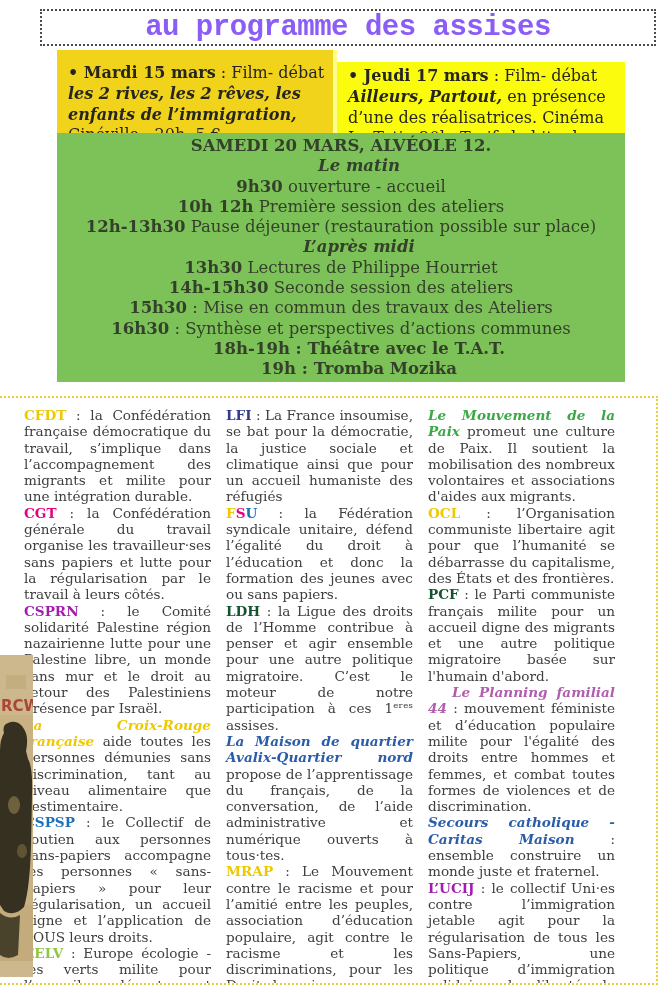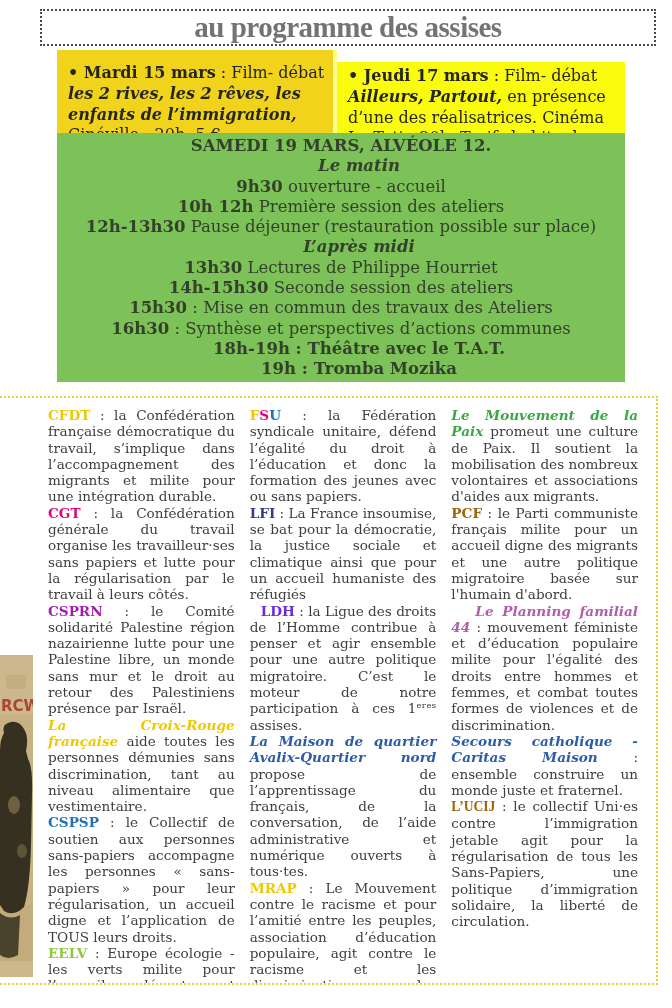--- a/index.html
+++ b/index.html
@@ -2,22 +2,22 @@
 <html><head>
 <meta charset="utf-8">
 <style>
   html,body{margin:0;padding:0;background:#ffffff;}
   .page{position:relative;width:672px;height:1008px;background:#ffffff;overflow:hidden;
         font-family:"DejaVu Serif", serif;}
 
   
   .title-box{position:absolute;left:40px;top:9px;width:616px;height:37px;box-sizing:border-box;
              border:2px dotted #4b4b4b;display:flex;align-items:center;justify-content:center;background:#fff;}
-  .title{margin:4px;font-family:Liberation Serif, serif;font-weight:bold;font-size:29px;
-         color:#737373;letter-spacing:-0.5px;}
+  .title{margin:4px;font-family:Liberation Mono, monospace;font-weight:bold;font-size:29px;
+         color:#8b5cf6;letter-spacing:-0.5px;}
 
   
   .events{position:absolute;left:57px;top:50px;width:568px;height:83px;display:flex;}
   .event{box-sizing:border-box;font-size:16px;line-height:1.3;color:#262621;padding:4px 8px 4px 11px;}
   .event-left{width:276px;background:#f2d31b;padding-top:13px;}
   .event-right{flex:1;background:#fbfb0e;margin-top:12px;}
   .event-divider{width:4px;background:#fdfc8e;}
   .b{font-weight:bold;}
   .i{font-style:italic;}
 
@@ -25,21 +25,21 @@
   .program{position:absolute;left:57px;top:133px;width:568px;height:249px;box-sizing:border-box;
            background:#7dc159;color:#33402a;text-align:center;font-size:16.5px;padding-top:3px;overflow:hidden;}
   .pline{line-height:20.3px;white-space:nowrap;}
   .pline.head{font-weight:bold;}
   .pline.sub{font-weight:bold;font-style:italic;padding-left:36px;}
   .pline.bold{font-weight:bold;padding-left:36px;}
 
   
   .orgs{position:absolute;left:0;top:396px;width:658px;height:589px;box-sizing:border-box;
         border-top:2px dotted #e8cf33;border-right:2px dotted #e8cf33;border-bottom:2px dotted #e8cf33;
-        padding:9px 18px 0 48px;display:flex;gap:15px;overflow:hidden;}
+        padding:9px 18px 0 24px;display:flex;gap:15px;overflow:hidden;}
   .org-col{width:187px;}
   .org{margin:0;text-align:justify;font-size:13.6px;line-height:16.3px;color:#3e3e3e;}
   .lab{font-weight:bold;}
   .lab.i{font-style:italic;}
 
   
   .photo{position:absolute;left:0;top:655px;width:33px;height:322px;display:block;}
 </style>
 </head>
 <body>
@@ -50,21 +50,21 @@
     <h1 class="title">au programme des assises</h1>
   </div>
 
   <div class="events">
     <div class="event event-left"><span class="b">• Mardi 15 mars</span><span> : Film- débat </span><span class="b i">les 2 rives, les 2 rêves, les enfants de l’immigration,</span><span> Cinéville - 20h. 5 €</span></div>
     <div class="event-divider"></div>
     <div class="event event-right"><span class="b">• Jeudi 17 mars</span><span> : Film- débat </span><span class="b i">Ailleurs, Partout,</span><span> en présence d’une des réalisatrices. Cinéma Le Tati - 20h. Tarifs habituels</span></div>
   </div>
 
   <div class="program" id="program">
-      <div class="pline head"><span class="b">SAMEDI 19 MARS, ALVÉOLE 12.</span></div>
+      <div class="pline head"><span class="b">SAMEDI 20 MARS, ALVÉOLE 12.</span></div>
       <div class="pline sub"><span class="b">Le matin</span></div>
       <div class="pline item"><span class="b">9h30</span><span> ouverture - accueil</span></div>
       <div class="pline item"><span class="b">10h 12h</span><span> Première session des ateliers</span></div>
       <div class="pline item"><span class="b">12h-13h30</span><span> Pause déjeuner (restauration possible sur place)</span></div>
       <div class="pline sub"><span class="b">L’après midi</span></div>
       <div class="pline item"><span class="b">13h30</span><span> Lectures de Philippe Hourriet</span></div>
       <div class="pline item"><span class="b">14h-15h30</span><span> Seconde session des ateliers</span></div>
       <div class="pline item"><span class="b">15h30</span><span> : Mise en commun des travaux des Ateliers</span></div>
       <div class="pline item"><span class="b">16h30</span><span> : Synthèse et perspectives d’actions communes</span></div>
       <div class="pline bold"><span class="b">18h-19h : Théâtre avec le T.A.T.</span></div>
@@ -74,32 +74,33 @@
   <div class="orgs">
     <div class="org-col">
         <p class="org"><span class="lab" style="color: rgb(238, 201, 0);">CFDT</span><span> : </span><span>la Confédération française démocratique du travail, s’implique dans l’accompagnement des migrants et milite pour une intégration durable.</span></p>
         <p class="org"><span class="lab" style="color: rgb(229, 0, 125);">CGT</span><span> : </span><span>la Confédération générale du travail organise les travailleur·ses sans papiers et lutte pour la régularisation par le travail à leurs côtés.</span></p>
         <p class="org"><span class="lab" style="color: #a21caf;">CSPRN</span><span> : </span><span>le Comité solidarité Palestine région nazairienne lutte pour une Palestine libre, un monde sans mur et le droit au retour des Palestiniens présence par Israël.</span></p>
         <p class="org"><span class="lab i" style="color: rgb(238, 201, 0);">La Croix-Rouge française</span><span> </span><span>aide toutes les personnes démunies sans discrimination, tant au niveau alimentaire que vestimentaire.</span></p>
         <p class="org"><span class="lab" style="color: rgb(29, 113, 184);">CSPSP</span><span> : </span><span>le Collectif de soutien aux personnes sans-papiers accompagne les personnes « sans-papiers » pour leur régularisation, un accueil digne et l’application de TOUS leurs droits.</span></p>
         <p class="org"><span class="lab" style="color: rgb(141, 198, 63);">EELV</span><span> : </span><span>Europe écologie - les verts milite pour l’accueil décent et inconditionnel de tous les migrant·es</span></p>
       </div>
     <div class="org-col">
+        <p class="org"><span class="lab" style="color: rgb(51, 58, 140);">LFI</span><span> : </span><span>La France insoumise, se bat pour la démocratie, la justice sociale et climatique ainsi que pour un accueil humaniste des réfugiés</span></p>
         <p class="org"><span class="lab" style="color: rgb(238, 201, 0);">F</span><span class="lab" style="color: rgb(229, 0, 125);">S</span><span class="lab" style="color: rgb(29, 113, 184);">U</span><span> : </span><span>la Fédération syndicale unitaire, défend l’égalité du droit à l’éducation et donc la formation des jeunes avec ou sans papiers.</span></p>
-        <p class="org"><span class="lab" style="color: rgb(51, 58, 140);">LFI</span><span> : </span><span>La France insoumise, se bat pour la démocratie, la justice sociale et climatique ainsi que pour un accueil humaniste des réfugiés</span></p>
-        <p class="org"><span class="lab" style="color: #6d28d9; margin-left: 11px;">LDH</span><span> : </span><span>la Ligue des droits de l’Homme contribue à penser et agir ensemble pour une autre politique migratoire. C’est le moteur de notre participation à ces 1ᵉʳᵉˢ assises.</span></p>
+        <p class="org"><span class="lab" style="color: #14532d;">LDH</span><span> : </span><span>la Ligue des droits de l’Homme contribue à penser et agir ensemble pour une autre politique migratoire. C’est le moteur de notre participation à ces 1ᵉʳᵉˢ assises.</span></p>
         <p class="org"><span class="lab i" style="color: rgb(43, 92, 168);">La Maison de quartier Avalix-Quartier nord</span><span> </span><span>propose de l’apprentissage du français, de la conversation, de l’aide administrative et numérique ouverts à tous·tes.</span></p>
         <p class="org"><span class="lab" style="color: rgb(238, 201, 0);">MRAP</span><span> : </span><span>Le Mouvement contre le racisme et pour l’amitié entre les peuples, association d’éducation populaire, agit contre le racisme et les discriminations, pour les Droits humains.</span></p>
       </div>
     <div class="org-col">
         <p class="org"><span class="lab i" style="color: rgb(58, 169, 69);">Le Mouvement de la Paix</span><span> </span><span>promeut une culture de Paix. Il soutient la mobilisation des nombreux volontaires et associations d'aides aux migrants.</span></p>
-        <p class="org"><span class="lab" style="color: #a16207;">PCF</span><span> : </span><span>le Parti communiste français milite pour un accueil digne des migrants et une autre politique migratoire basée sur l'humain d'abord.</span></p>
+        <p class="org"><span class="lab" style="color: rgb(238, 201, 0);">OCL</span><span> : </span><span>l’Organisation communiste libertaire agit pour que l’humanité se débarrasse du capitalisme, des États et des frontières.</span></p>
+        <p class="org"><span class="lab" style="color: #14532d;">PCF</span><span> : </span><span>le Parti communiste français milite pour un accueil digne des migrants et une autre politique migratoire basée sur l'humain d'abord.</span></p>
         <p class="org"><span class="lab i" style="color: rgb(176, 95, 174); margin-left: 24px;">Le Planning familial 44</span><span> : </span><span>mouvement féministe et d’éducation populaire milite pour l'égalité des droits entre hommes et femmes, et combat toutes formes de violences et de discrimination.</span></p>
         <p class="org"><span class="lab i" style="color: rgb(43, 92, 168);">Secours catholique - Caritas Maison</span><span> : </span><span>ensemble construire un monde juste et fraternel.</span></p>
-        <p class="org"><span class="lab" style="color: #a16207; font-family: Liberation Serif, serif;">L’UCIJ</span><span> : </span><span>le collectif Uni·es contre l’immigration jetable agit pour la régularisation de tous les Sans-Papiers, une politique d’immigration solidaire, la liberté de circulation.</span></p>
+        <p class="org"><span class="lab" style="color: #a21caf;">L’UCIJ</span><span> : </span><span>le collectif Uni·es contre l’immigration jetable agit pour la régularisation de tous les Sans-Papiers, une politique d’immigration solidaire, la liberté de circulation.</span></p>
       </div>
   </div>
 
   <svg class="photo" viewBox="0 0 33 322" preserveAspectRatio="none" xmlns="http://www.w3.org/2000/svg">
     <rect x="0" y="0" width="33" height="322" fill="#c8b183"></rect>
     <rect x="0" y="0" width="33" height="60" fill="#cdb78c"></rect>
     <rect x="0" y="250" width="33" height="72" fill="#c3ab7c"></rect>
     <rect x="6" y="20" width="20" height="14" fill="#bca46f" opacity="0.5"></rect>
     <text x="1" y="56" font-family="DejaVu Sans, sans-serif" font-weight="bold" font-size="15" fill="#a83a2e" opacity="0.9">RCW</text>
     <path fill="#35301f" d="M 4,78 Q 2,70 8,68 Q 18,64 24,74 Q 29,82 26,96 L 28,104 Q 33,112 32,140

